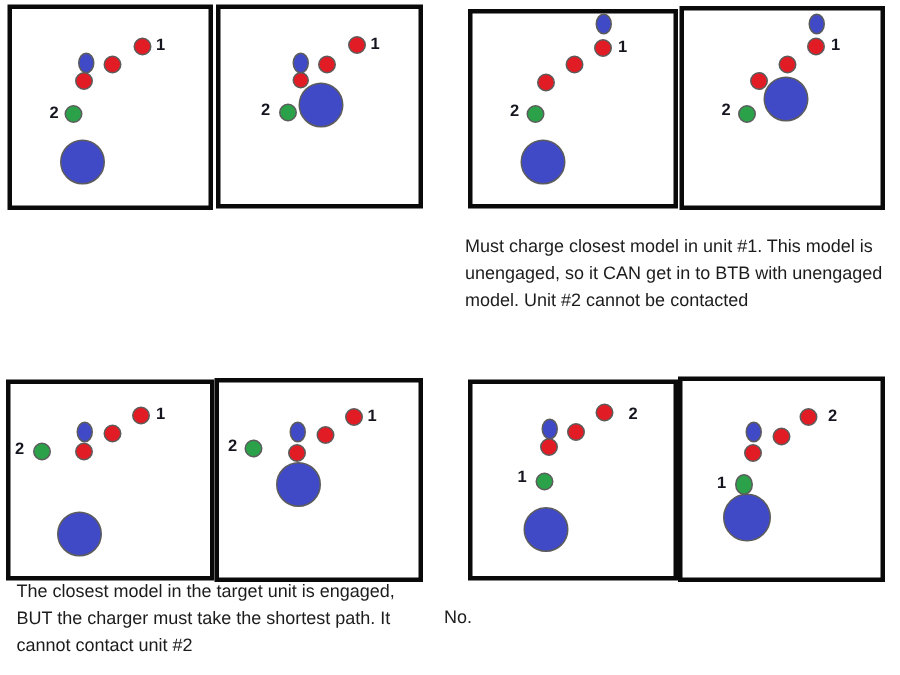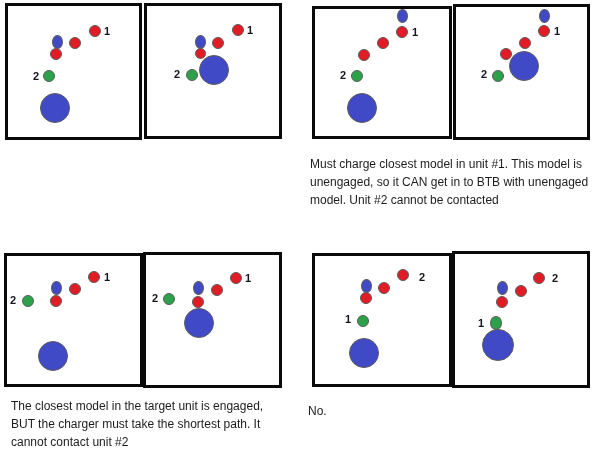--- a/index.html
+++ b/index.html
@@ -54,24 +54,24 @@
   <div class="box" style="left: 312px; top: 6px; width: 140px; height: 133px;"></div>
   <div class="box" style="left: 453px; top: 4px; width: 137px; height: 136px;"></div>
   <div class="box" style="left: 4px; top: 253px; width: 139px; height: 134px;"></div>
   <div class="box" style="left: 143px; top: 252px; width: 139px; height: 136px;"></div>
   <div class="box" style="left: 312px; top: 253px; width: 140px; height: 134px;"></div>
   <div class="box" style="left: 452px; top: 251px; width: 138px; height: 137px;"></div>
 
   <p class="caption" style="left: 310px; top: 155px; width: 296px;">Must charge closest model in unit #1. This model is
 unengaged, so it CAN get in to BTB with unengaged
 model. Unit #2 cannot be contacted</p>
-  <p class="caption" style="left: 11px; top: 397px; width: 292px;">The closest model in the target unit is engaged,
+  <p class="caption" style="left: 11px; top: 385px; width: 292px;">The closest model in the target unit is engaged,
 BUT the charger must take the shortest path. It
 cannot contact unit #2</p>
-  <p class="caption" style="left: 308px; top: 402px; width: 120px;">No.</p>
+  <p class="caption" style="left: 296px; top: 402px; width: 120px;">No.</p>
 <div class="circle" style="background: rgb(65, 74, 198); left: 40px; top: 93px; width: 30px; height: 30px;"></div>
     <div class="circle" style="background: rgb(65, 74, 198); left: 51.5px; top: 35px; width: 11px; height: 14px;"></div>
     <div class="circle" style="background: rgb(225, 28, 36); left: 69px; top: 37px; width: 12px; height: 12px;"></div>
     <div class="circle" style="background: rgb(225, 28, 36); left: 50px; top: 48px; width: 12px; height: 12px;"></div>
     <div class="circle" style="background: rgb(225, 28, 36); left: 89px; top: 25px; width: 12px; height: 12px;"></div>
     <div class="circle" style="background: rgb(43, 162, 74); left: 43px; top: 70px; width: 12px; height: 12px;"></div>
     <span class="unit-label" style="left: 107px; top: 31px;">1</span>
     <span class="unit-label" style="left: 36px; top: 76px;">2</span>
     <div class="circle" style="background: rgb(65, 74, 198); left: 199px; top: 55px; width: 30px; height: 30px;"></div>
     <div class="circle" style="background: rgb(65, 74, 198); left: 194.5px; top: 35px; width: 11px; height: 14px;"></div>

